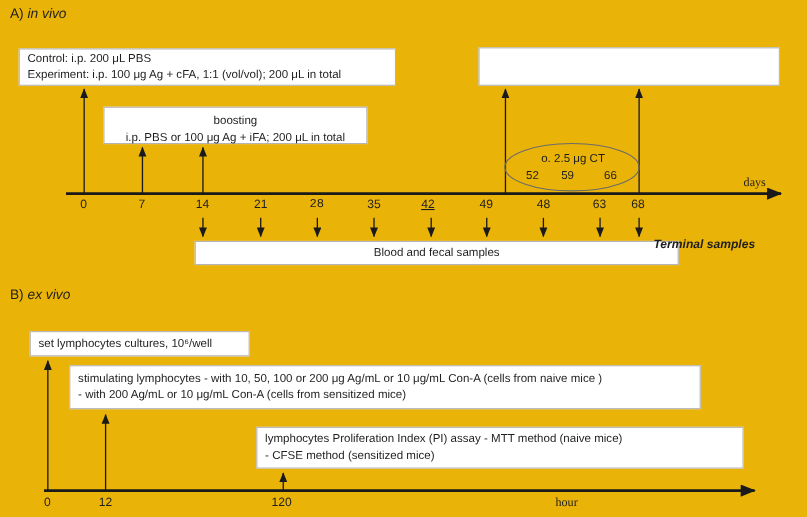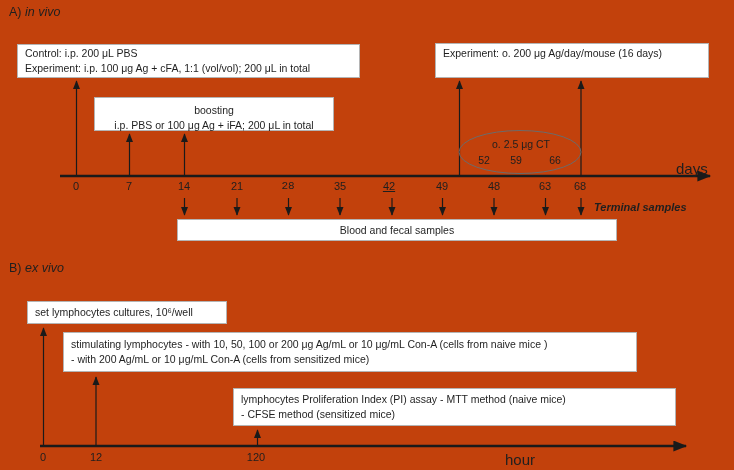--- a/index.html
+++ b/index.html
@@ -1,29 +1,29 @@
 <!DOCTYPE html>
 <html><head>
 <meta charset="utf-8">
 <style>
   html,body{margin:0;padding:0;background:#ffffff;}
-  .fig{position:relative;width:734px;height:470px;background:#c2410c;overflow:hidden;
+  .fig{position:relative;width:734px;height:470px;background:#eab308;overflow:hidden;
        font-family:"Liberation Sans",sans-serif;color:#1f1f1f;}
   .fig svg{position:absolute;left:0;top:0;}
   .abs{position:absolute;}
   .panel-title{font-size:12.5px;white-space:nowrap;}
   .panel-title .it{font-style:italic;}
   .box{position:absolute;border:1px solid #b4b4b4;background:#ffffff;
        font-size:10.5px;line-height:15px;white-space:nowrap;box-sizing:border-box;}
   .box .bl{padding:0 7px;}
   .box.center{text-align:center;}
   .tick{position:absolute;font-size:11px;transform:translateX(-50%);white-space:nowrap;}
-  .axis-label{position:absolute;font-size:15px;white-space:nowrap;}
+  .axis-label{position:absolute;font-size:11px;white-space:nowrap;font-family:Liberation Serif, serif;}
   .ell-text{position:absolute;font-size:10.5px;transform:translateX(-50%);white-space:nowrap;}
-  .terminal{position:absolute;font-size:11px;font-weight:bold;font-style:italic;white-space:nowrap;}
+  .terminal{position:absolute;font-size:11px;font-weight:bold;font-style:italic;white-space:nowrap;margin-top:15px;}
   .indent2-stim{padding-left:138px;}
   .indent2-assay{padding-left:264px;}
 </style>
 </head>
 <body>
 
 <div class="fig">
 
   <svg width="734" height="470" viewBox="0 0 734 470">
     <defs>
@@ -73,21 +73,20 @@
     <div class="bl">Control: i.p. 200 μL PBS</div>
     <div class="bl">Experiment: i.p. 100 μg Ag + cFA, 1:1 (vol/vol); 200 μL in total</div>
   </div>
 
   <div class="box center" style="left:94px;top:97px;width:240px;height:34px;padding-top:5px;">
     <div class="bl">boosting</div>
     <div class="bl">i.p. PBS or 100 μg Ag + iFA; 200 μL in total</div>
   </div>
 
   <div class="box" style="left:435px;top:43px;width:274px;height:35px;padding-top:2px;">
-    <div class="bl">Experiment: o. 200 μg Ag/day/mouse (16 days)</div>
   </div>
 
   <div class="ell-text" style="left:521px;top:138px;">o. 2.5 μg CT</div>
   <div class="ell-text" style="left:484px;top:154px;">52</div>
   <div class="ell-text" style="left:516px;top:154px;">59</div>
   <div class="ell-text" style="left:555px;top:154px;">66</div>
 
   <div class="axis-label" style="left:676px;top:160px;">days</div>
   <span class="tick" style="left:76px;top:180px;">0</span>
   <span class="tick" style="left:129px;top:180px;">7</span>

